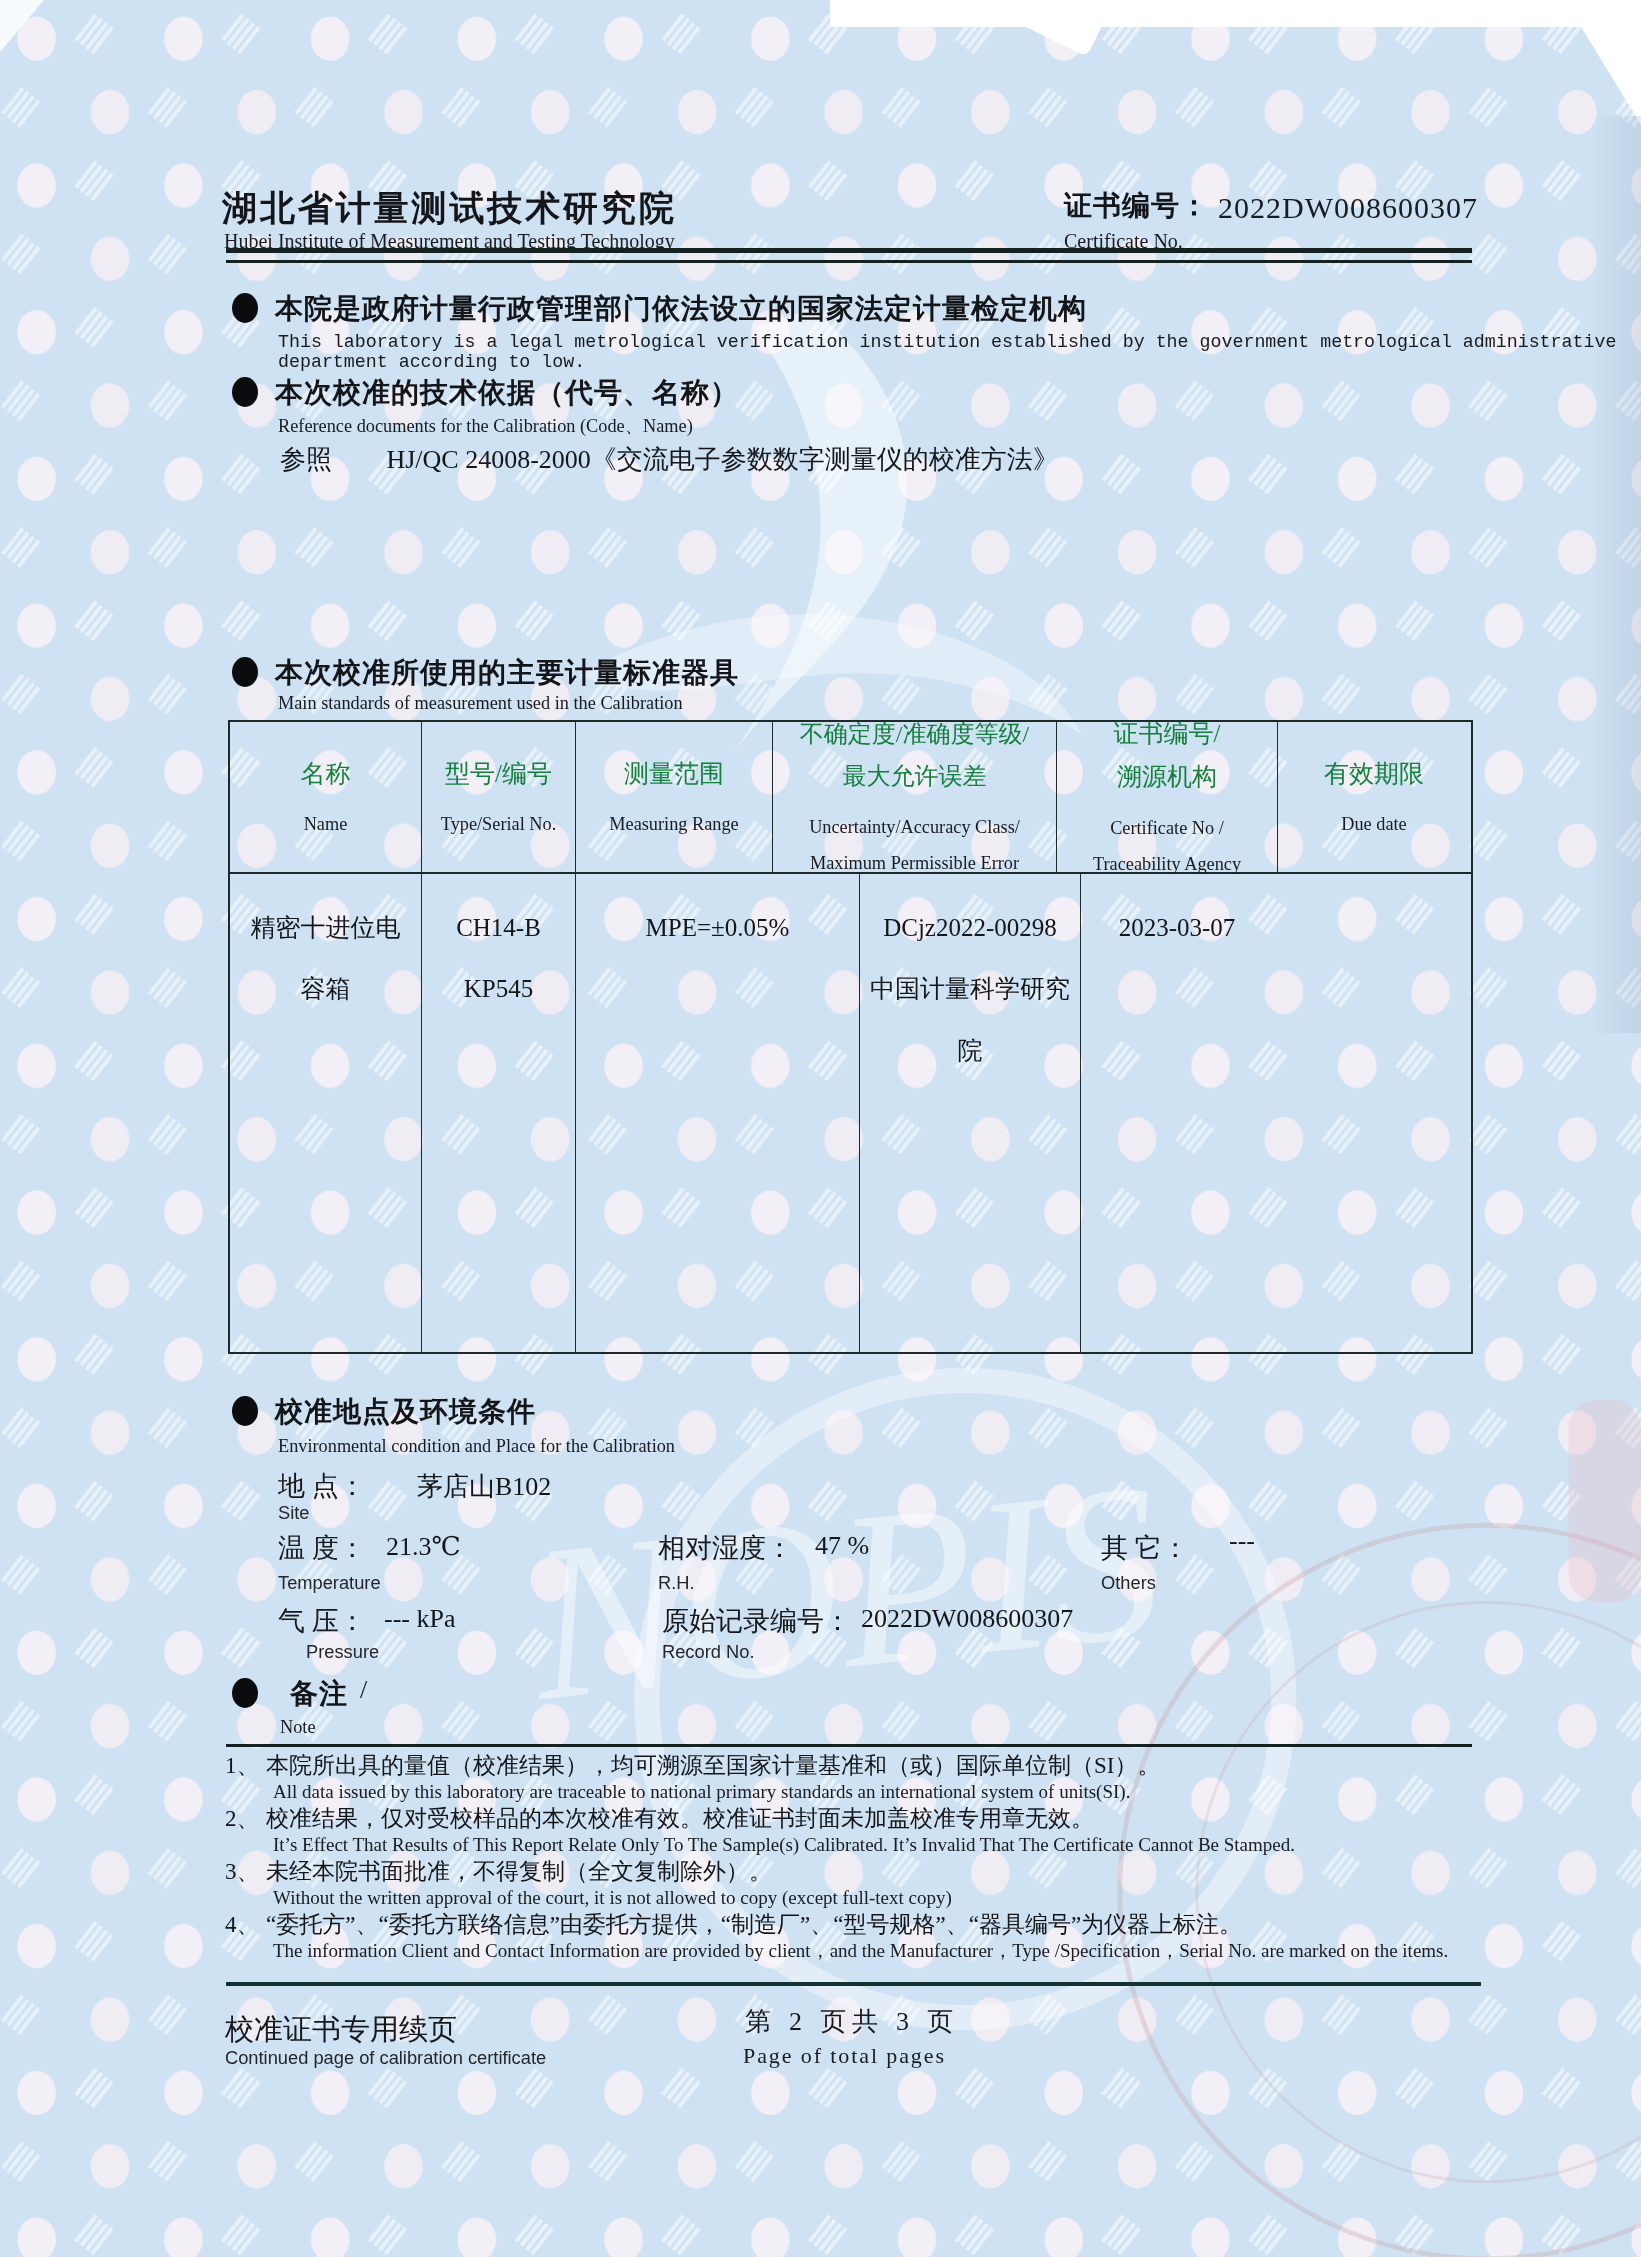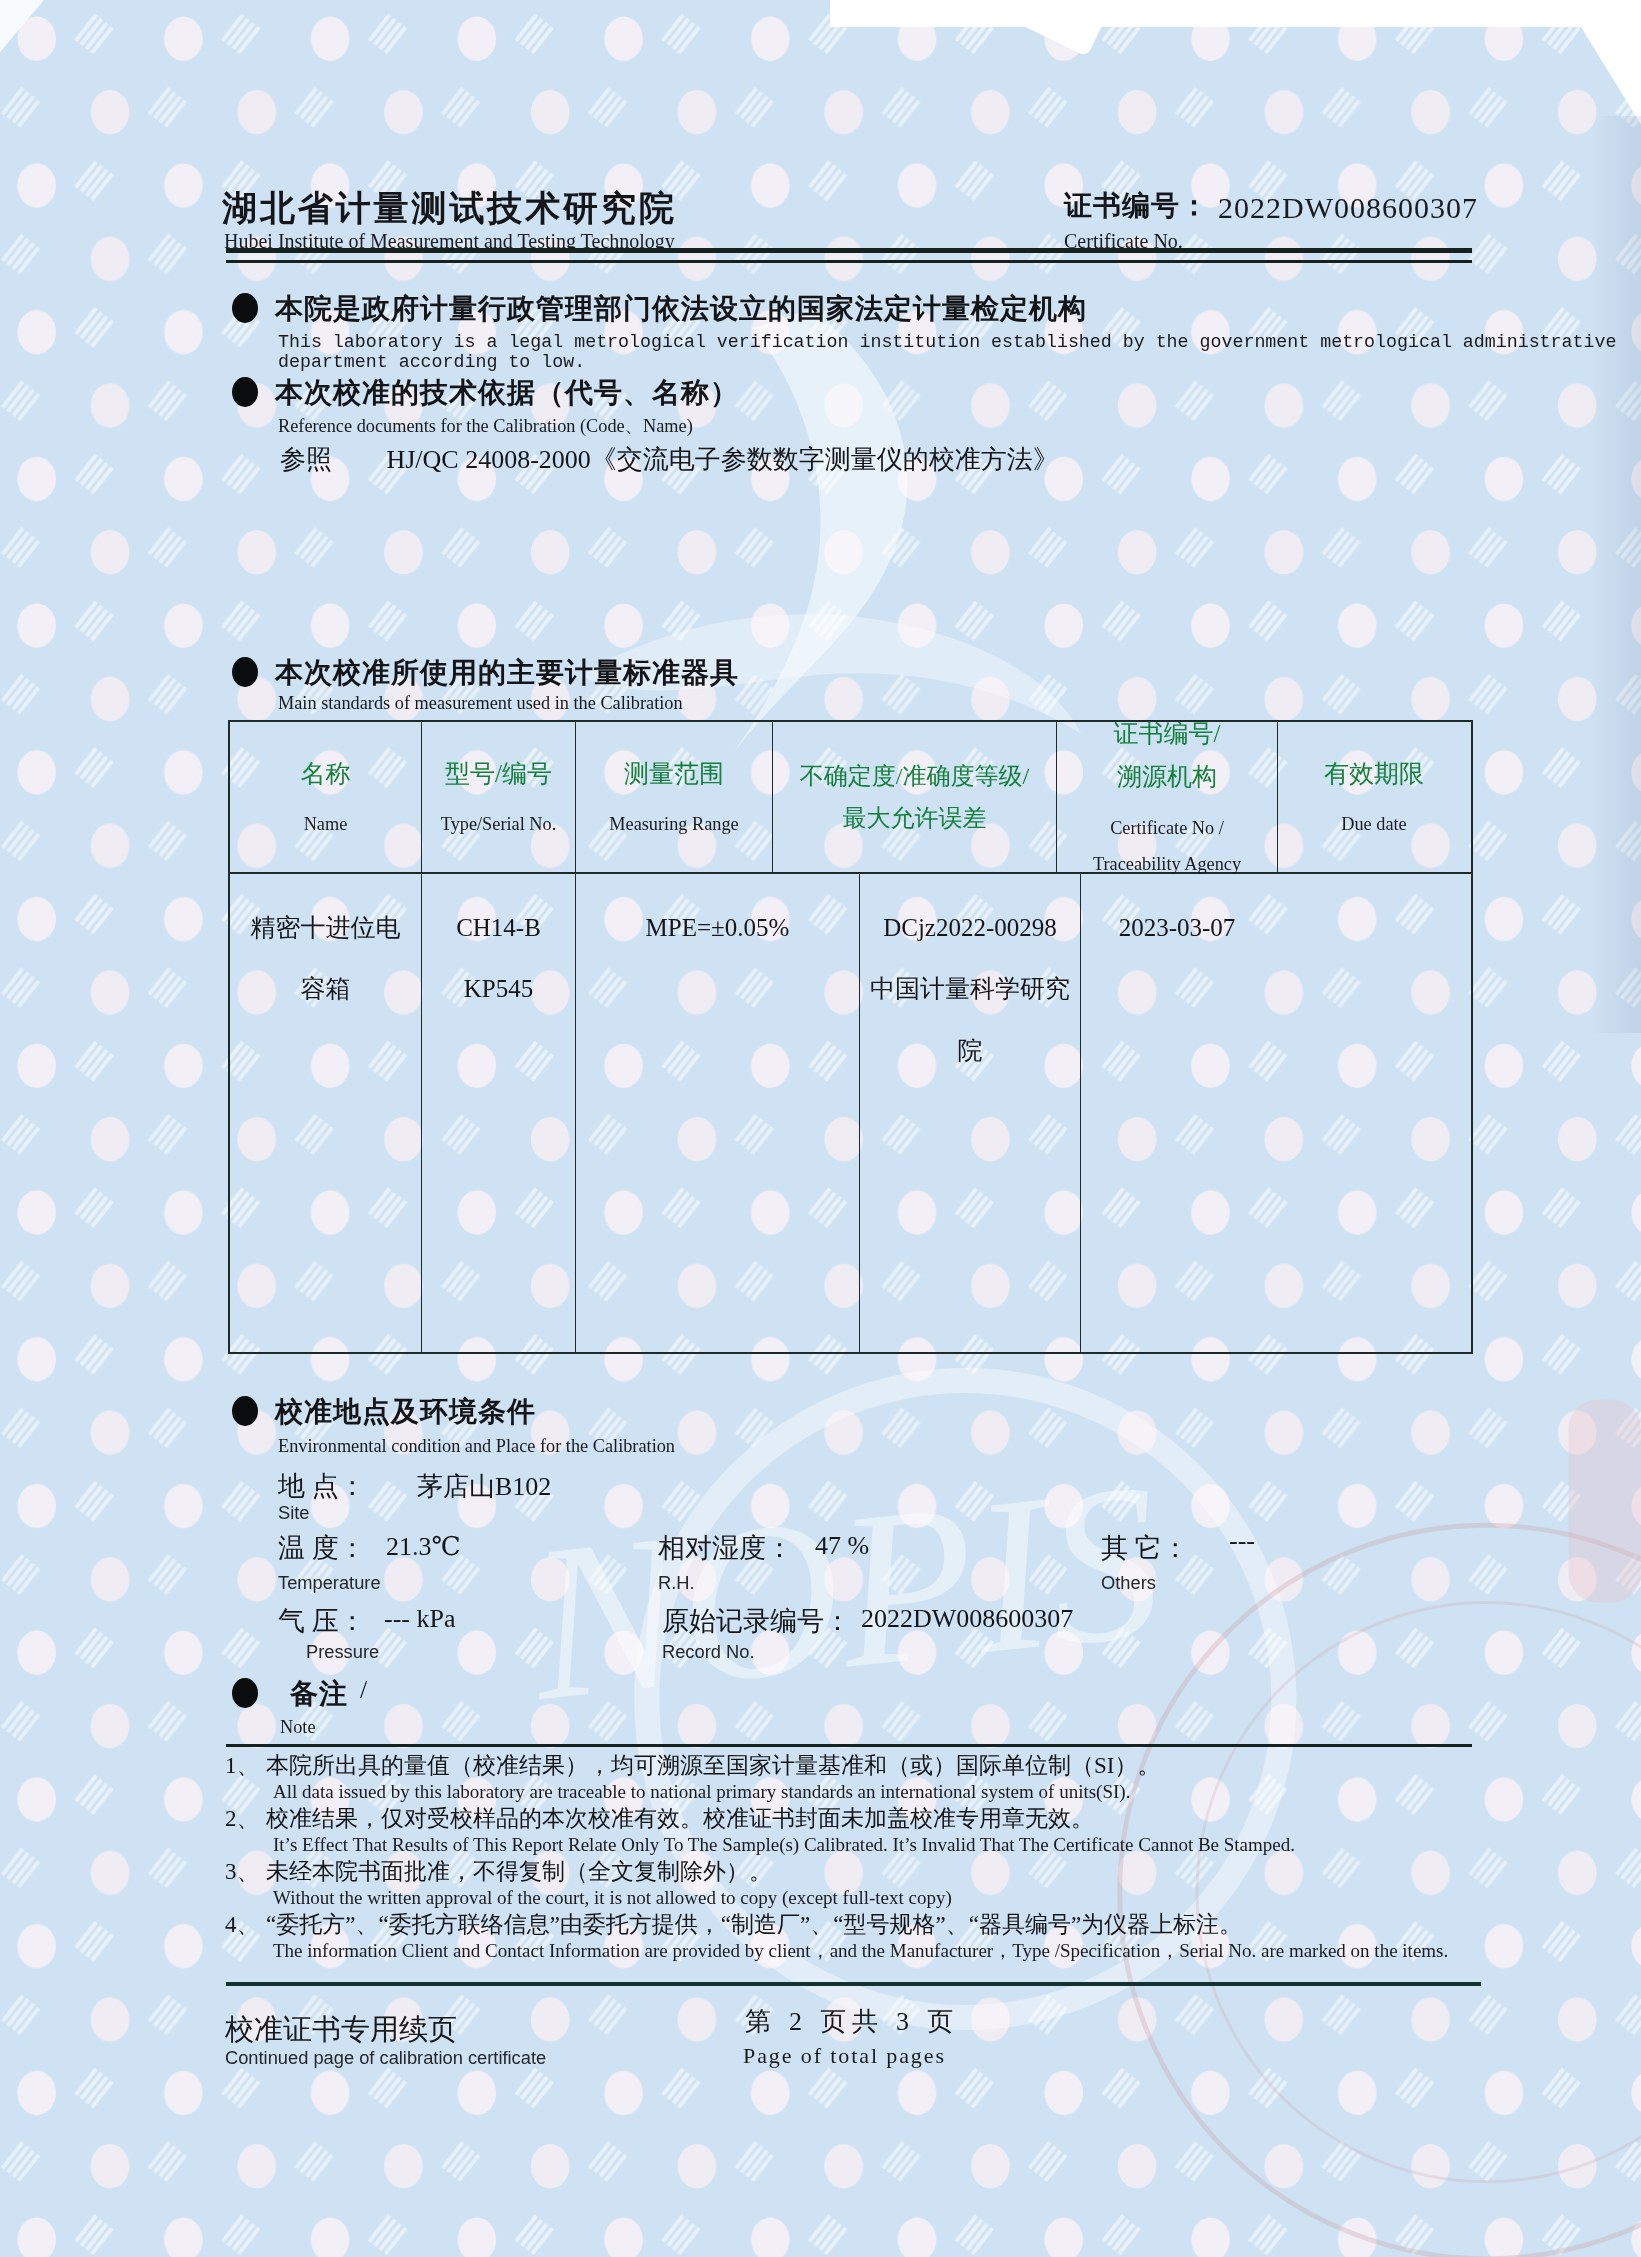--- a/index.html
+++ b/index.html
@@ -133,20 +133,22 @@
           <span class="h-cn">型号/编号</span>
           <span class="h-en">Type/Serial No.</span>
         </div>
         <div class="t-cell h-cell c3">
           <span class="h-cn">测量范围</span>
           <span class="h-en">Measuring Range</span>
         </div>
         <div class="t-cell h-cell c4">
           <span class="h-cn">不确定度/准确度等级/
 最大允许误差</span>
+          <span class="h-en">Uncertainty/Accuracy Class/
+Maximum Permissible Error</span>
         </div>
         <div class="t-cell h-cell c5">
           <span class="h-cn">证书编号/
 溯源机构</span>
           <span class="h-en">Certificate No /
 Traceability Agency</span>
         </div>
         <div class="t-cell h-cell c6">
           <span class="h-cn">有效期限</span>
           <span class="h-en">Due date</span>

